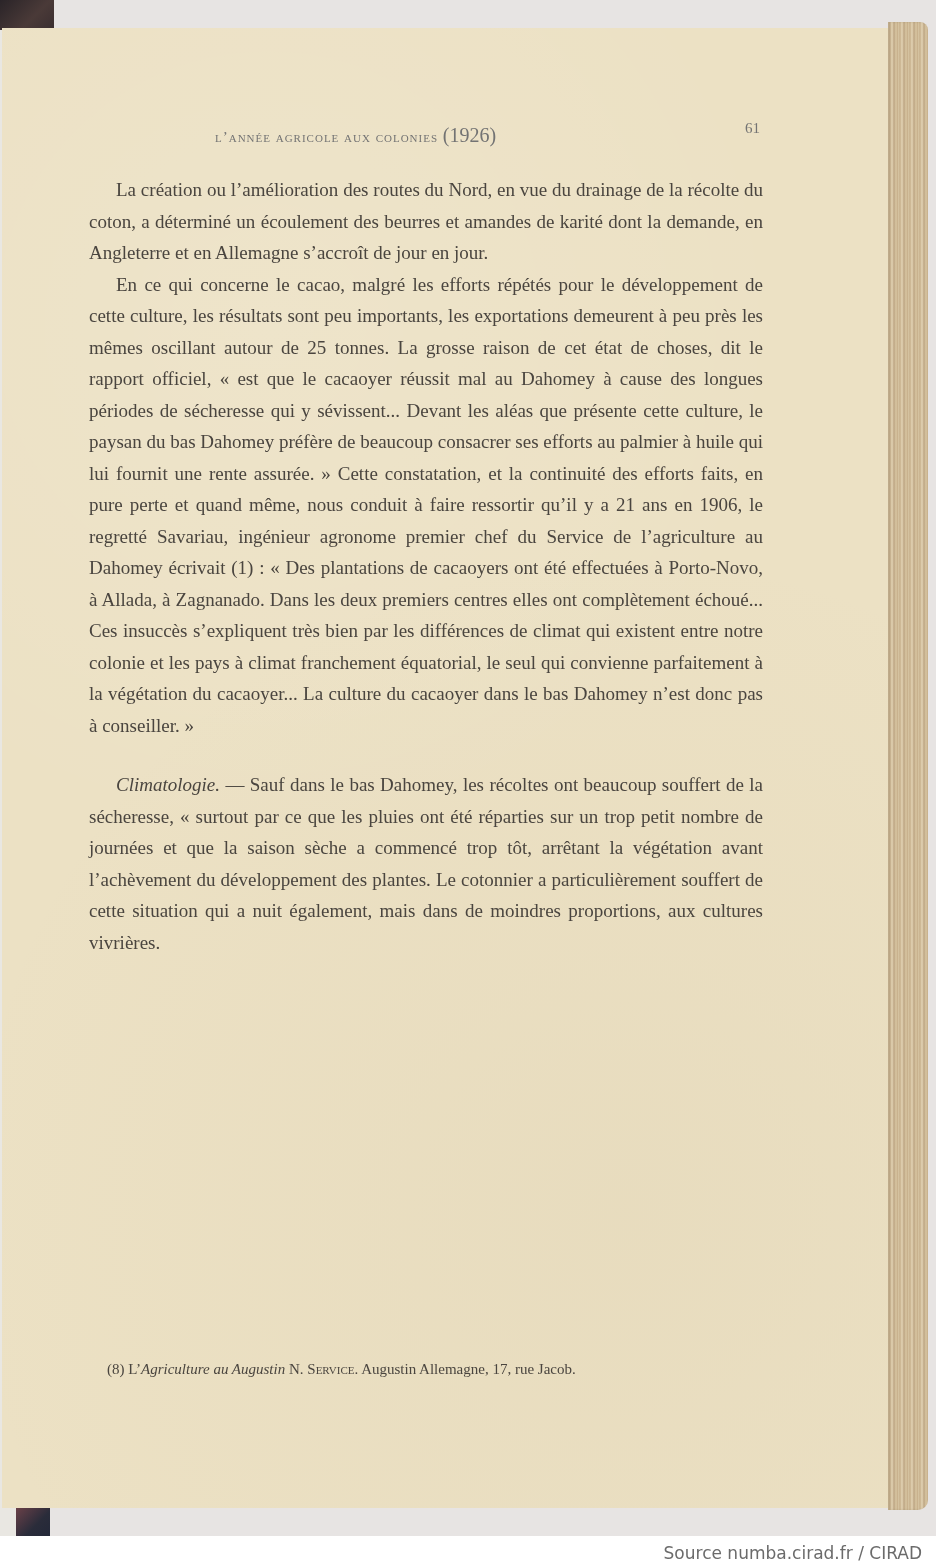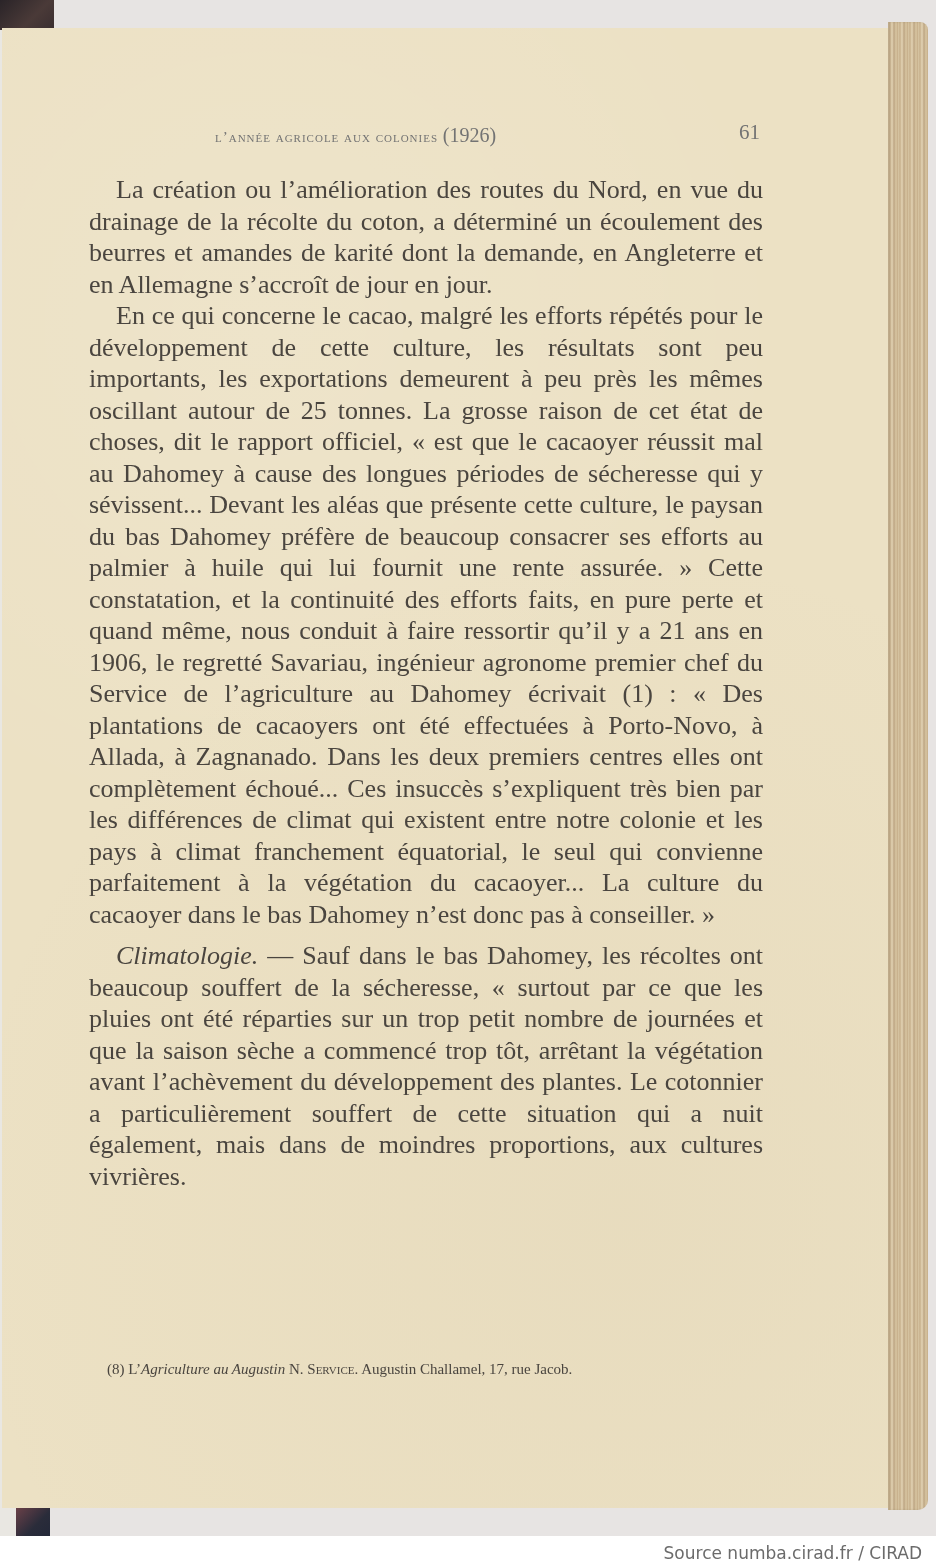--- a/index.html
+++ b/index.html
@@ -44,31 +44,31 @@
       color: #737373;
     }
     .running-title {
       position: absolute; left: 0; top: 4px;
       font-size: 15px; letter-spacing: 1px; font-variant: small-caps;
       text-transform: lowercase;
     }
     .running-title .year { font-size: 20px; letter-spacing: 0; text-transform: none; }
     .page-number {
       position: absolute; right: 0; top: 0;
-      font-size: 21px;
+      font-size: 15px;
     }
     .text-block {
       position: absolute; left: 89px; top: 174px; width: 674px;
       color: #4a453f;
-      font-size: 26px;
+      font-size: 19px;
       line-height: 31.5px;
       text-align: justify;
     }
     .para { margin: 0; text-indent: 27px; }
-    .para.spaced { margin-top: 10px; }
+    .para.spaced { margin-top: 28px; }
     .italic { font-style: italic; }
     .footnote {
       position: absolute; left: 89px; top: 1360px; width: 674px;
       color: #4a453f; font-size: 15px; line-height: 18px; text-align: justify;
       text-indent: 18px;
     }
     .footnote .sc { font-variant: small-caps; }
     .source {
       position: absolute; right: 14px; top: 1543px;
       font-family: "DejaVu Sans", sans-serif; font-size: 17px; color: #6b6b6b;
@@ -88,15 +88,15 @@
   <span class="running-title"><span>L’Année agricole aux colonies</span> <span class="year">(1926)</span></span>
   <span class="page-number">61</span>
 </div>
 
 <div class="text-block">
   <p class="para">La création ou l’amélioration des routes du Nord, en vue du drainage de la récolte du coton, a déterminé un écoulement des beurres et amandes de karité dont la demande, en Angleterre et en Allemagne s’accroît de jour en jour.</p>
   <p class="para">En ce qui concerne le cacao, malgré les efforts répétés pour le développement de cette culture, les résultats sont peu importants, les exportations demeurent à peu près les mêmes oscillant autour de 25 tonnes. La grosse raison de cet état de choses, dit le rapport officiel, « est que le cacaoyer réussit mal au Dahomey à cause des longues périodes de sécheresse qui y sévissent... Devant les aléas que présente cette culture, le paysan du bas Dahomey préfère de beaucoup consacrer ses efforts au palmier à huile qui lui fournit une rente assurée. » Cette constatation, et la continuité des efforts faits, en pure perte et quand même, nous conduit à faire ressortir qu’il y a 21 ans en 1906, le regretté Savariau, ingénieur agronome premier chef du Service de l’agriculture au Dahomey écrivait (1) : « Des plantations de cacaoyers ont été effectuées à Porto-Novo, à Allada, à Zagnanado. Dans les deux premiers centres elles ont complètement échoué... Ces insuccès s’expliquent très bien par les différences de climat qui existent entre notre colonie et les pays à climat franchement équatorial, le seul qui convienne parfaitement à la végétation du cacaoyer... La culture du cacaoyer dans le bas Dahomey n’est donc pas à conseiller. »</p>
   <p class="para spaced"><span class="italic">Climatologie.</span><span> — Sauf dans le bas Dahomey, les récoltes ont beaucoup souffert de la sécheresse, « surtout par ce que les pluies ont été réparties sur un trop petit nombre de journées et que la saison sèche a commencé trop tôt, arrêtant la végétation avant l’achèvement du développement des plantes. Le cotonnier a particulièrement souffert de cette situation qui a nuit également, mais dans de moindres proportions, aux cultures vivrières.</span></p>
 </div>
 
-<div class="footnote"><span>(8) L’</span><span class="italic">Agriculture au Augustin</span><span> N. </span><span class="sc">Service</span><span>. Augustin Challamel, 17, rue Jacob.</span></div>
+<div class="footnote"><span>(8) L’</span><span class="italic">Agriculture au Augustin</span><span> N. </span><span class="sc">Service</span><span>. Augustin Allemagne, 17, rue Jacob.</span></div>
 
 <div class="source">Source numba.cirad.fr / CIRAD</div>
 
 </body></html>

